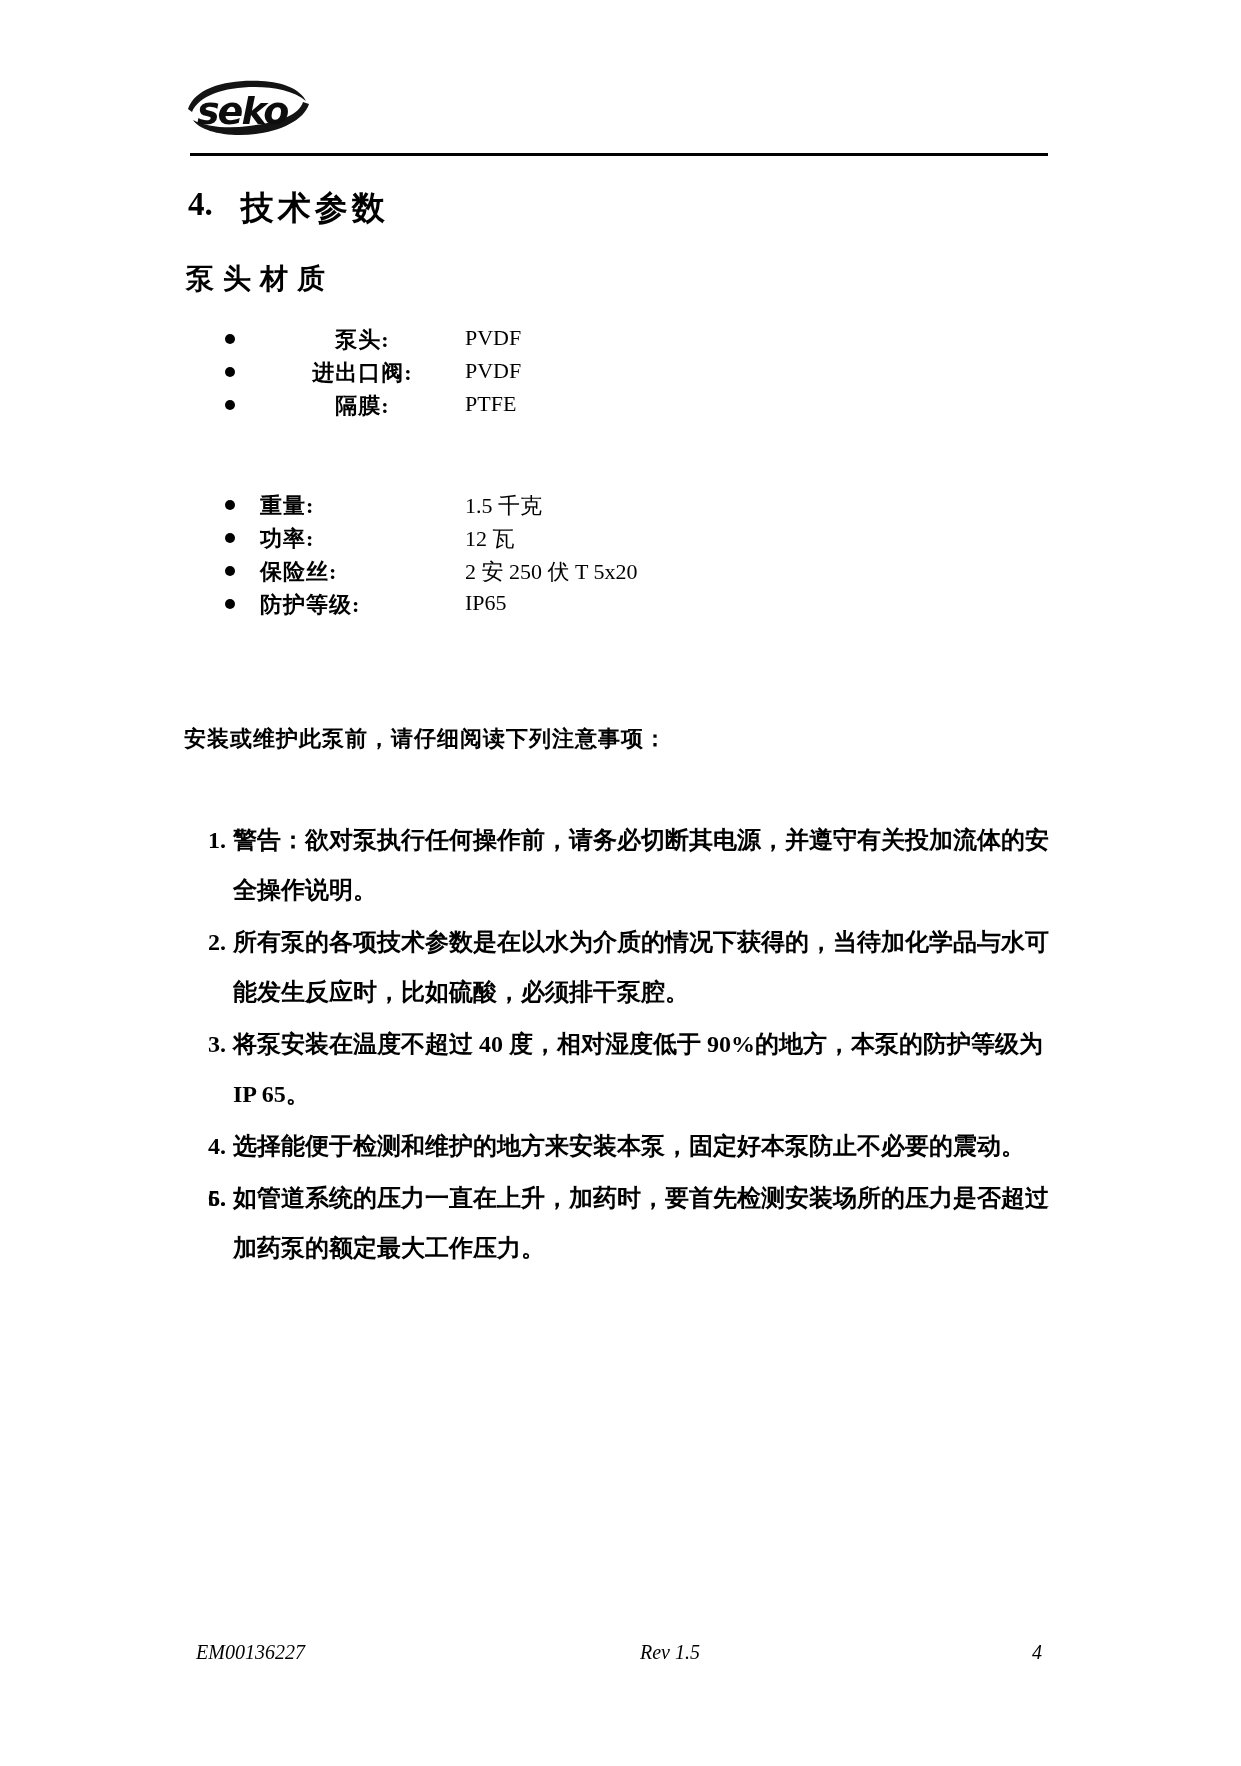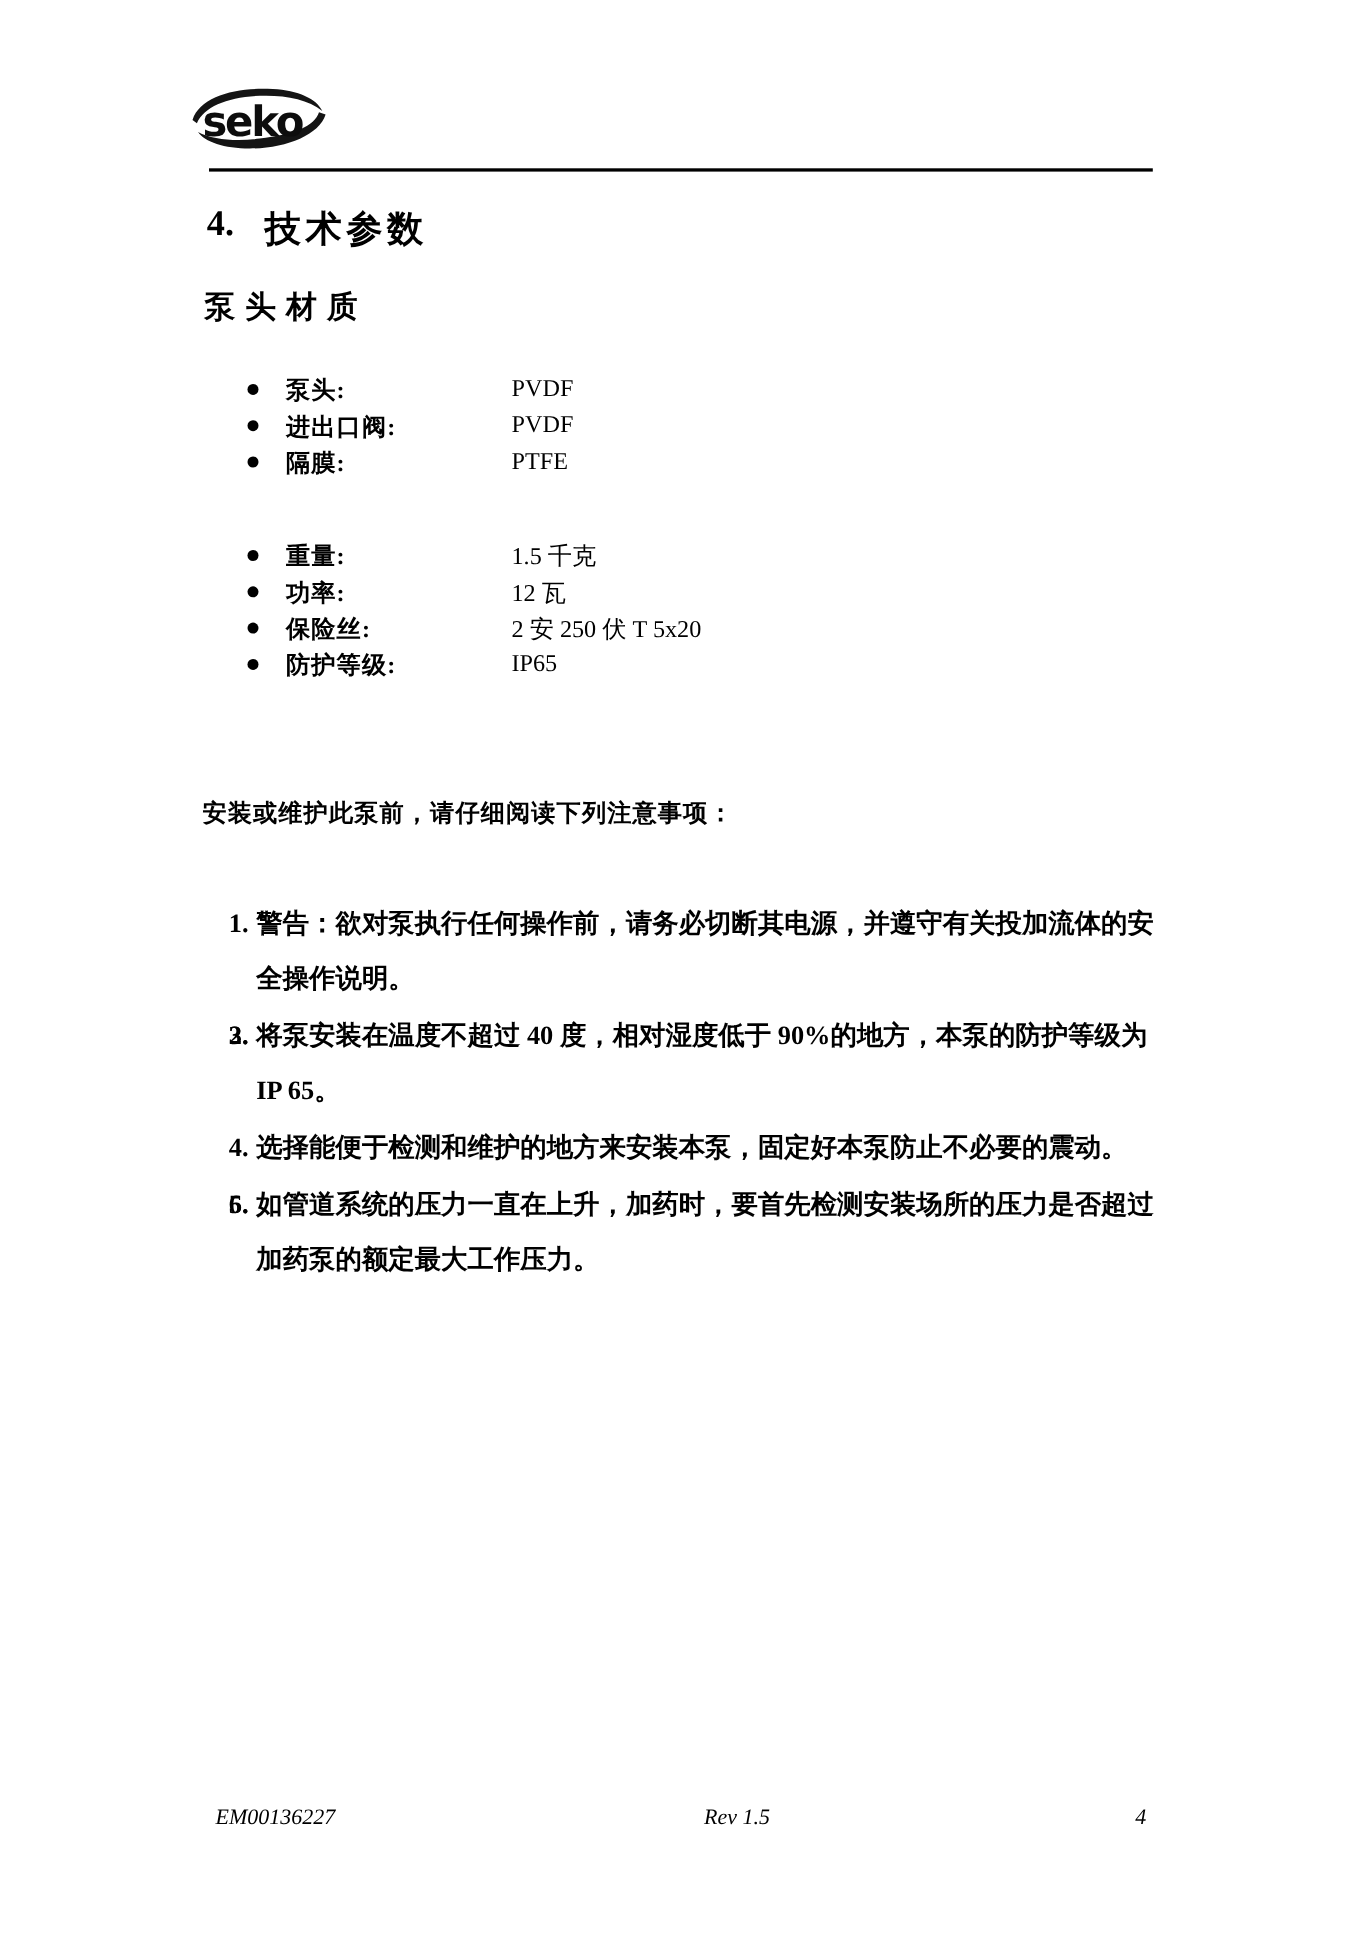--- a/index.html
+++ b/index.html
@@ -6,41 +6,41 @@
   body {
     width: 1241px; height: 1766px;
     background: #ffffff;
     color: #000000;
     font-family: "Liberation Serif", serif;
     position: relative;
     overflow: hidden;
   }
   .page { position: absolute; inset: 0; width: 1241px; height: 1766px; background: #fff; }
 
-  .logo { position: absolute; left: 171px; top: 78px; width: 130px; height: 60px; }
+  .logo { position: absolute; left: 184px; top: 78px; width: 130px; height: 60px; font-style: italic; }
 
   .rule { position: absolute; left: 190px; top: 153px; width: 858px; height: 3px; background: #000; }
 
   .heading {
     position: absolute; left: 188px; top: 186px; margin: 0;
     font-size: 33px; font-weight: bold; display: flex; white-space: nowrap;
   }
   .heading .sec-num { margin-right: 28px; }
   .heading .sec-title { letter-spacing: 4px; }
 
   .subtitle {
     position: absolute; left: 186px; top: 260px; margin: 0;
     font-size: 28px; font-weight: bold; letter-spacing: 9px; white-space: nowrap;
   }
 
   .speclist {
     position: absolute; left: 225px; margin: 0; padding: 0;
     list-style: none; font-size: 22px;
   }
-  .materials { top: 340px; }
+  .materials { top: 325px; text-align: center; }
   .specs { top: 491px; }
   .speclist li { display: flex; align-items: flex-start; height: 33px; }
   .dot {
     width: 10px; height: 10px; border-radius: 50%; background: #000;
     margin: 9px 25px 0 0; flex: none;
   }
   .lbl { font-weight: bold; width: 205px; flex: none; letter-spacing: 1px; white-space: nowrap; }
   .val { white-space: nowrap; }
 
   .notice-heading {
@@ -127,20 +127,21 @@
 
   <div class="notice-heading">安装或维护此泵前，请仔细阅读下列注意事项：</div>
 
   <ol class="notices">
     <li>
       <span class="num">1.</span>
       <span class="txt">警告：欲对泵执行任何操作前，请务必切断其电源，并遵守有关投加流体的安全操作说明。</span>
     </li>
     <li>
       <span class="num">2.</span>
+      <span class="txt">所有泵的各项技术参数是在以水为介质的情况下获得的，当待加化学品与水可能发生反应时，比如硫酸，必须排干泵腔。</span>
     </li>
     <li>
       <span class="num">3.</span>
       <span class="txt">将泵安装在温度不超过 40 度，相对湿度低于 90%的地方，本泵的防护等级为 IP 65。</span>
     </li>
     <li>
       <span class="num">4.</span>
       <span class="txt">选择能便于检测和维护的地方来安装本泵，固定好本泵防止不必要的震动。</span>
     </li>
     <li>

